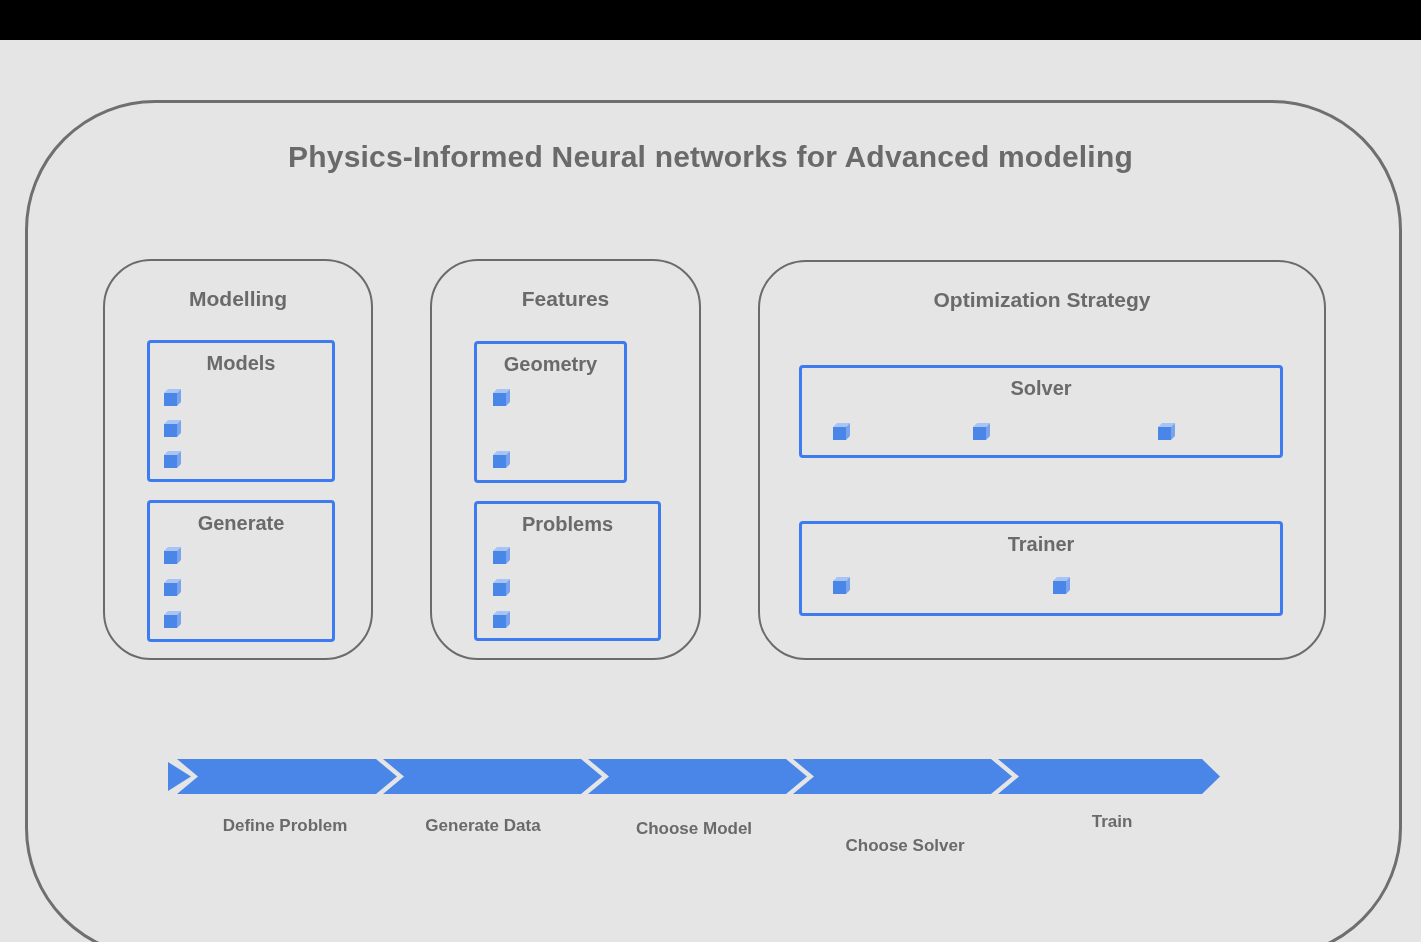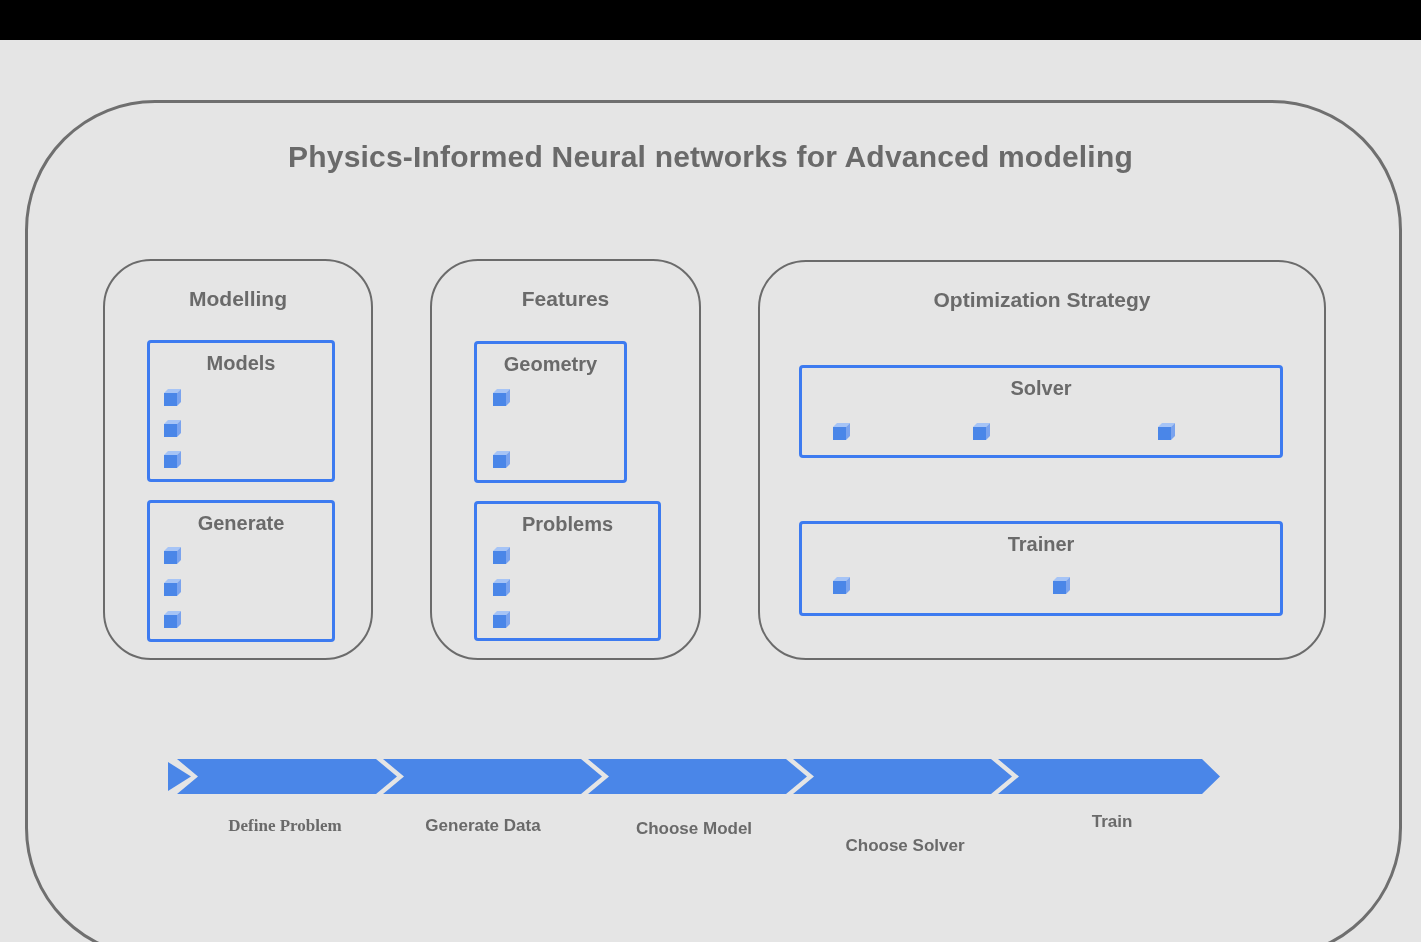--- a/index.html
+++ b/index.html
@@ -161,19 +161,19 @@
 
   <svg class="flow-svg" viewBox="0 0 1421 942">
     <polygon points="168,722 191,736.5 168,751" fill="#4a86e8"></polygon>
     <polygon points="177,719 376,719 397,736.5 376,754 177,754 198,736.5" fill="#4a86e8"></polygon>
     <polygon points="383,719 581,719 602,736.5 581,754 383,754 404,736.5" fill="#4a86e8"></polygon>
     <polygon points="588,719 786,719 807,736.5 786,754 588,754 609,736.5" fill="#4a86e8"></polygon>
     <polygon points="793,719 991,719 1012,736.5 991,754 793,754 814,736.5" fill="#4a86e8"></polygon>
     <polygon points="998,719 1202,719 1220,736.5 1202,754 998,754 1019,736.5" fill="#4a86e8"></polygon>
   </svg>
 
-  <div class="flow-label" style="left:285px;top:776px;font-family:Liberation Serif, serif;">Define Problem</div>
+  <div class="flow-label" style="left:285px;top:776px;">Define Problem</div>
   <div class="flow-label" style="left:483px;top:776px;">Generate Data</div>
   <div class="flow-label" style="left:694px;top:779px;">Choose Model</div>
   <div class="flow-label" style="left:905px;top:796px;">Choose Solver</div>
   <div class="flow-label" style="left:1112px;top:772px;">Train</div>
 
 </div>
 
 </body></html>

